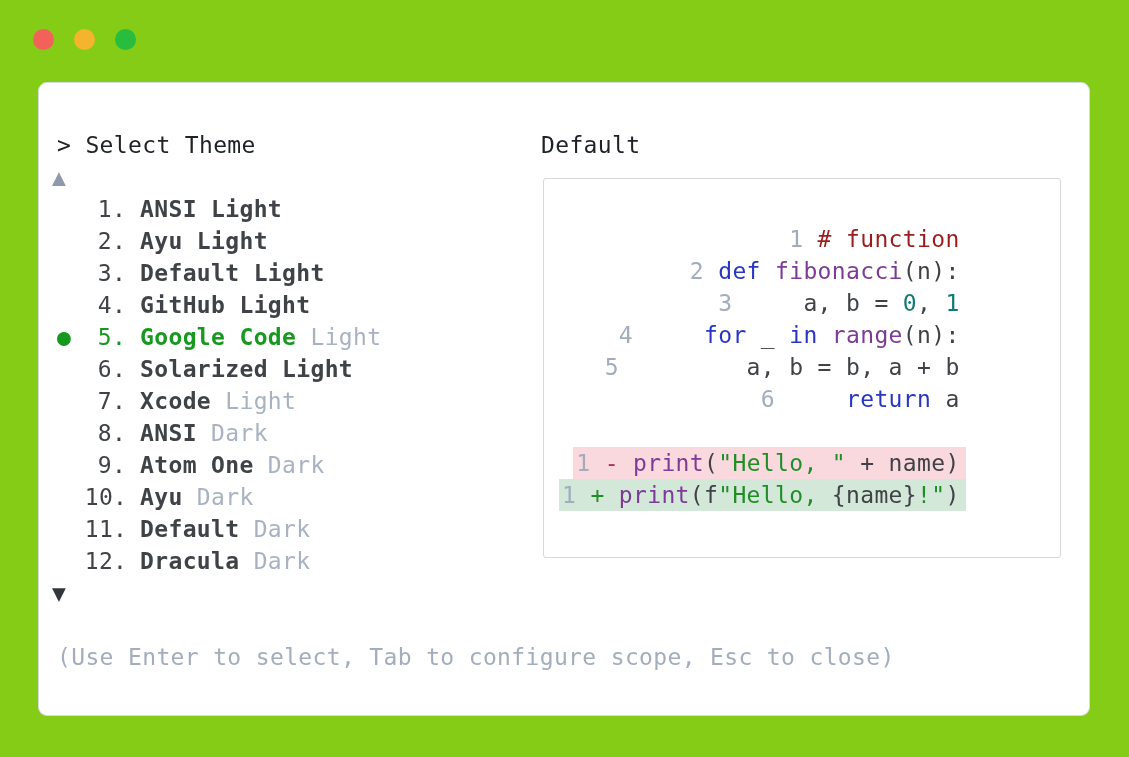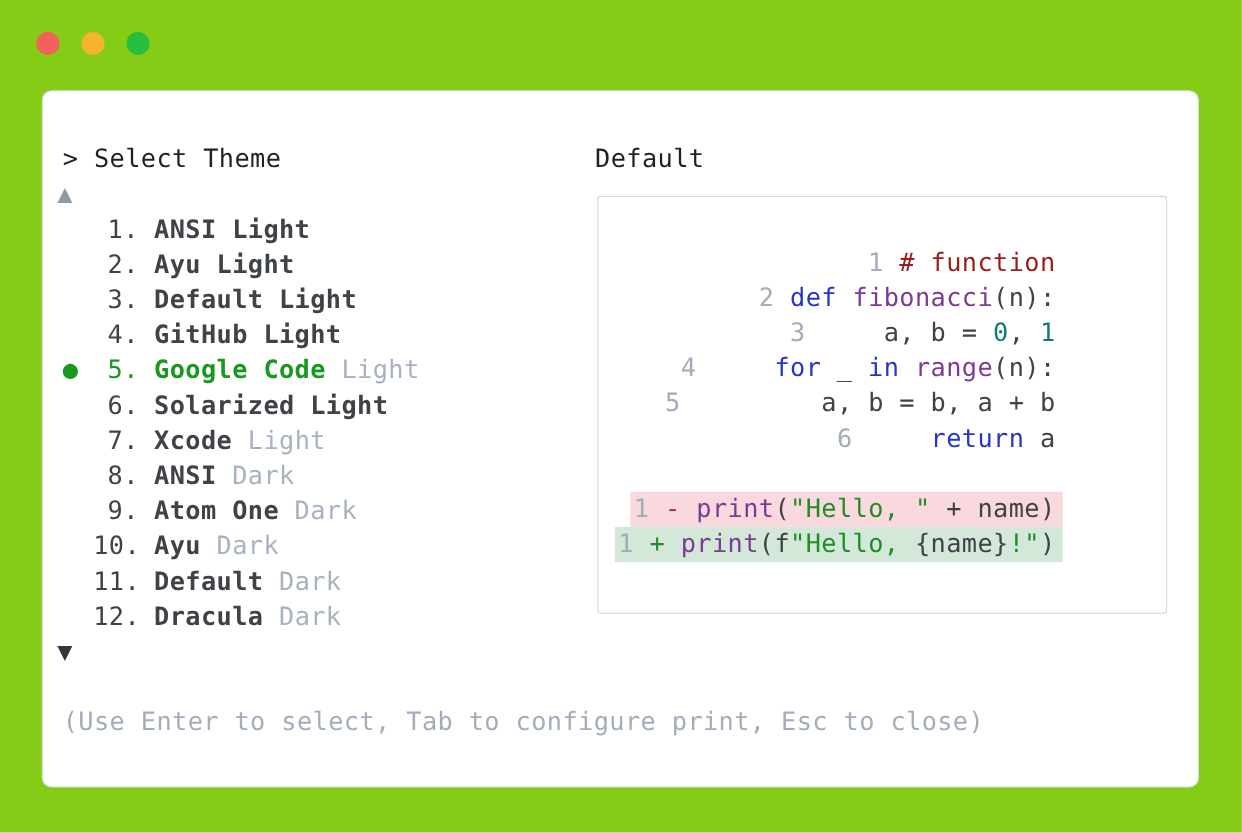--- a/index.html
+++ b/index.html
@@ -74,21 +74,21 @@
   <div id="panel">
 
     <div id="picker-title" class="mono row32">&gt; Select Theme</div>
 
     <div id="scroll-up" class="mono row32">▲</div>
 
     <div id="theme-list" class="mono"><div class="theme-row"><span class="marker"></span><span class="num">1.</span><span class="tname">ANSI Light</span><span class="suffix"></span></div><div class="theme-row"><span class="marker"></span><span class="num">2.</span><span class="tname">Ayu Light</span><span class="suffix"></span></div><div class="theme-row"><span class="marker"></span><span class="num">3.</span><span class="tname">Default Light</span><span class="suffix"></span></div><div class="theme-row"><span class="marker"></span><span class="num">4.</span><span class="tname">GitHub Light</span><span class="suffix"></span></div><div class="theme-row selected"><span class="marker">●</span><span class="num">5.</span><span class="tname">Google Code</span><span class="suffix"> Light</span></div><div class="theme-row"><span class="marker"></span><span class="num">6.</span><span class="tname">Solarized Light</span><span class="suffix"></span></div><div class="theme-row"><span class="marker"></span><span class="num">7.</span><span class="tname">Xcode</span><span class="suffix"> Light</span></div><div class="theme-row"><span class="marker"></span><span class="num">8.</span><span class="tname">ANSI</span><span class="suffix"> Dark</span></div><div class="theme-row"><span class="marker"></span><span class="num">9.</span><span class="tname">Atom One</span><span class="suffix"> Dark</span></div><div class="theme-row"><span class="marker"></span><span class="num">10.</span><span class="tname">Ayu</span><span class="suffix"> Dark</span></div><div class="theme-row"><span class="marker"></span><span class="num">11.</span><span class="tname">Default</span><span class="suffix"> Dark</span></div><div class="theme-row"><span class="marker"></span><span class="num">12.</span><span class="tname">Dracula</span><span class="suffix"> Dark</span></div></div>
 
     <div id="scroll-down" class="mono row32">▼</div>
 
-    <div id="help-text" class="mono row32">(Use Enter to select, Tab to configure print, Esc to close)</div>
+    <div id="help-text" class="mono row32">(Use Enter to select, Tab to configure scope, Esc to close)</div>
 
     <div id="preview-label" class="mono row32">Default</div>
 
     <div id="preview-box">
       <div id="preview-code" class="mono"><div class="code-row code"><span class="line-content"><span class="tk-ln">1 </span><span class="tk-com"># function</span></span></div><div class="code-row code"><span class="line-content"><span class="tk-ln">2 </span><span class="tk-kw">def</span><span class="tk-def"> </span><span class="tk-fn">fibonacci</span><span class="tk-def">(n):</span></span></div><div class="code-row code"><span class="line-content"><span class="tk-ln">3 </span><span class="tk-def">    a, b = </span><span class="tk-num">0</span><span class="tk-def">, </span><span class="tk-num">1</span></span></div><div class="code-row code"><span class="line-content"><span class="tk-ln">4 </span><span class="tk-def">    </span><span class="tk-kw">for</span><span class="tk-def"> _ </span><span class="tk-kw">in</span><span class="tk-def"> </span><span class="tk-fn">range</span><span class="tk-def">(n):</span></span></div><div class="code-row code"><span class="line-content"><span class="tk-ln">5 </span><span class="tk-def">        a, b = b, a + b</span></span></div><div class="code-row code"><span class="line-content"><span class="tk-ln">6 </span><span class="tk-def">    </span><span class="tk-kw">return</span><span class="tk-def"> a</span></span></div><div class="code-row blank"></div><div class="code-row removed"><span class="line-content"><span class="tk-ln">1 </span><span class="tk-del">- </span><span class="tk-fn">print</span><span class="tk-def">(</span><span class="tk-str">"Hello, "</span><span class="tk-def"> + name)</span></span></div><div class="code-row added"><span class="line-content"><span class="tk-ln">1 </span><span class="tk-add">+ </span><span class="tk-fn">print</span><span class="tk-def">(f</span><span class="tk-str">"Hello, </span><span class="tk-def">{name}</span><span class="tk-str">!"</span><span class="tk-def">)</span></span></div></div>
     </div>
 
   </div>
 </div>
 

